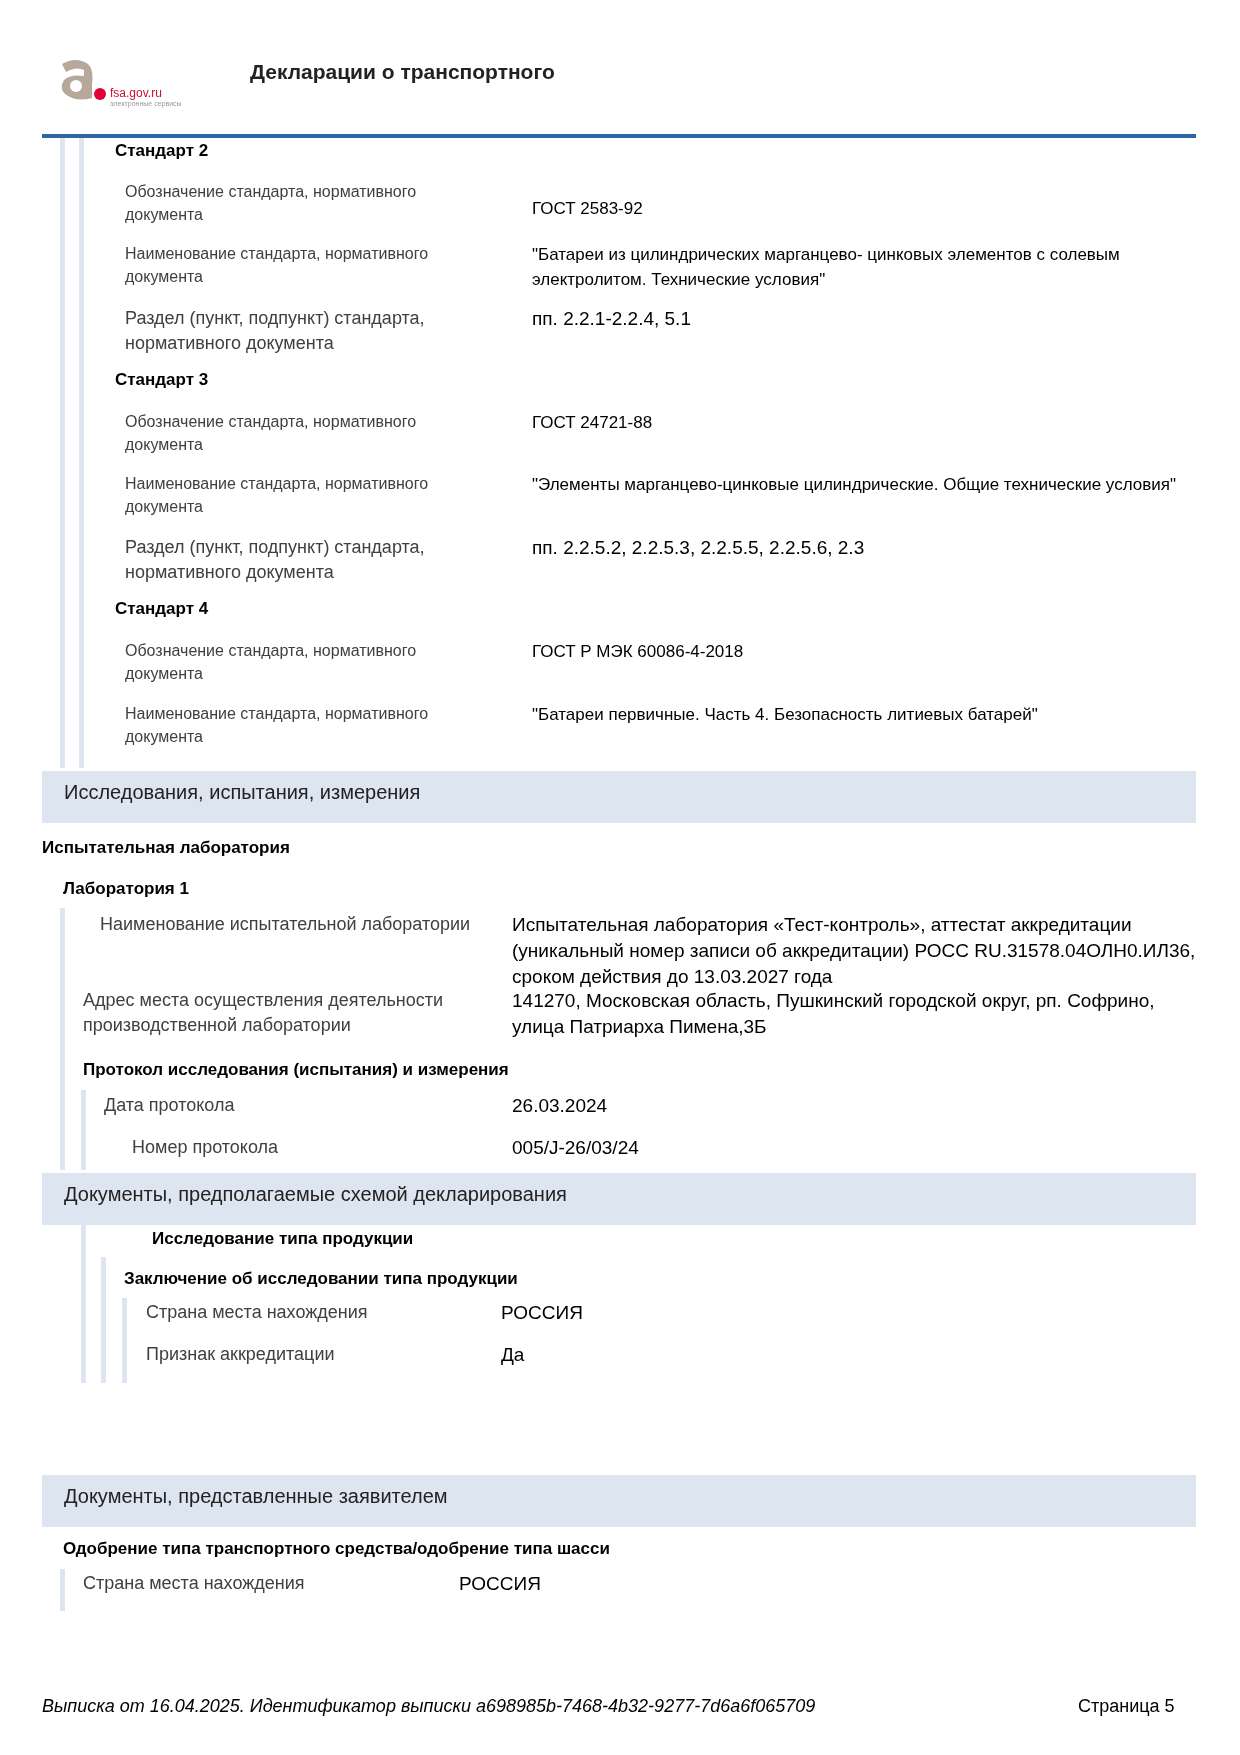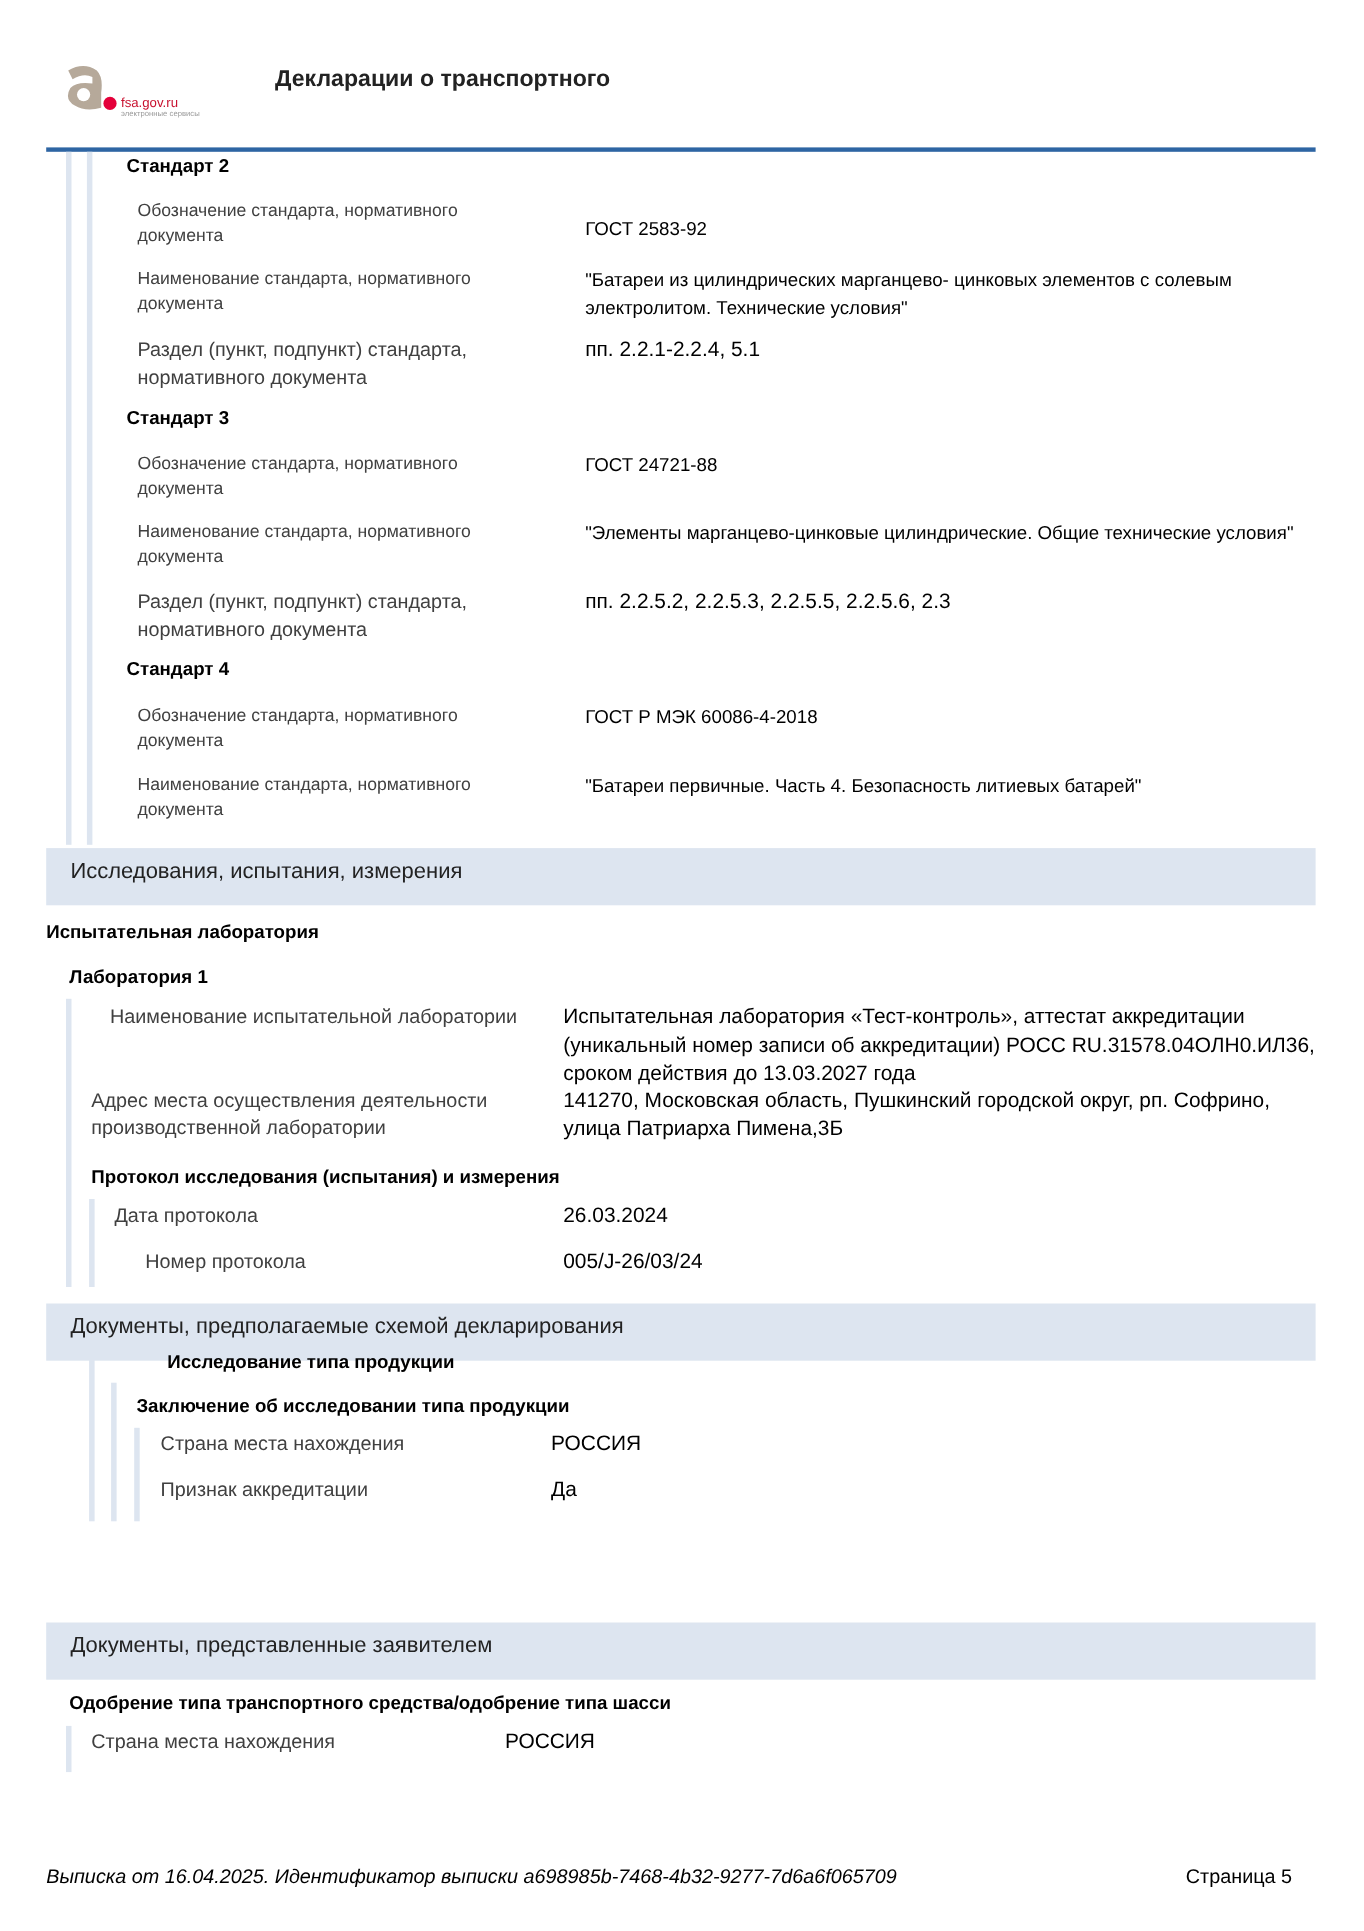--- a/index.html
+++ b/index.html
@@ -84,21 +84,21 @@
 <div class="label lg" style="left:83px; top:988px; width:420px;">Адрес места осуществления деятельности производственной лаборатории</div>
 <div class="value lg" style="left:512px; top:988px; width:690px;">141270, Московская область, Пушкинский городской округ, рп. Софрино, улица Патриарха Пимена,3Б</div>
 
 <div class="subhead" style="left:83px; top:1060px;">Протокол исследования (испытания) и измерения</div>
 <div class="bar" style="left:81px; top:1090px; height:80px;"></div>
 <div class="label lg" style="left:104px; top:1093px;">Дата протокола</div>
 <div class="value lg" style="left:512px; top:1093px;">26.03.2024</div>
 <div class="label lg" style="left:104px; top:1135px;margin-left:28px;">Номер протокола</div>
 <div class="value lg" style="left:512px; top:1135px;">005/J-26/03/24</div>
 
-<div class="section-band" style="top:1173px;margin-top:12px;">
+<div class="section-band" style="top:1173px;">
   <span>Документы, предполагаемые схемой декларирования</span>
 </div>
 <div class="bar" style="left:81px; top:1225px; height:158px;"></div>
 <div class="subhead" style="left:104px; top:1229px;margin-left:48px;">Исследование типа продукции</div>
 <div class="bar" style="left:101px; top:1257px; height:126px;"></div>
 <div class="subhead" style="left:124px; top:1269px;">Заключение об исследовании типа продукции</div>
 <div class="bar" style="left:122px; top:1298px; height:85px;"></div>
 <div class="label lg" style="left:146px; top:1300px;">Страна места нахождения</div>
 <div class="value lg" style="left:501px; top:1300px;">РОССИЯ</div>
 <div class="label lg" style="left:146px; top:1342px;">Признак аккредитации</div>

